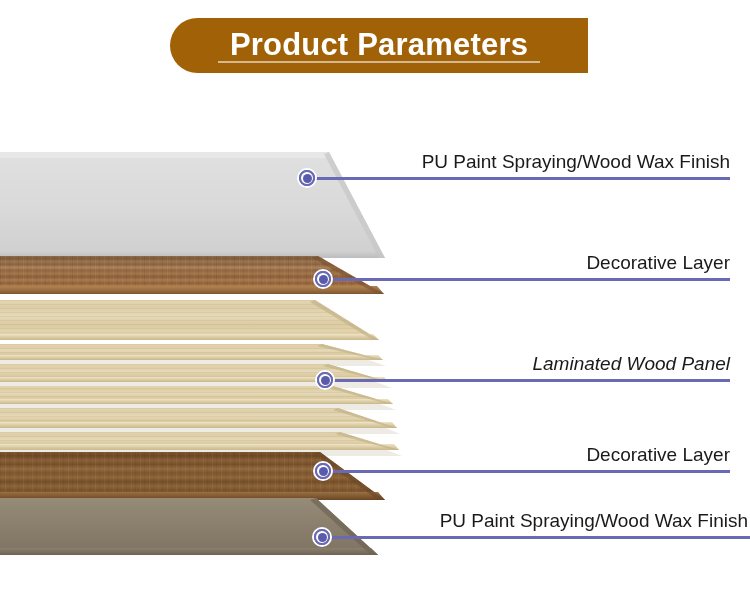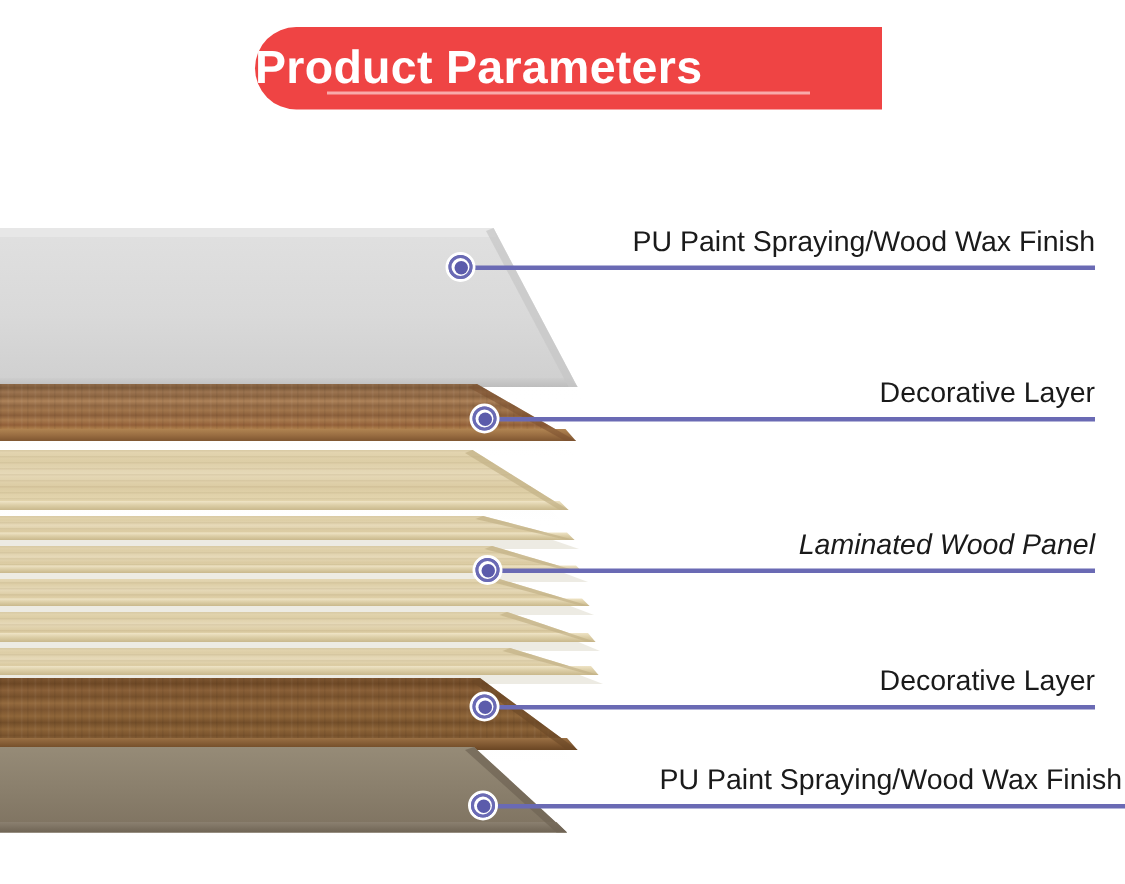--- a/index.html
+++ b/index.html
@@ -22,26 +22,26 @@
     overflow: hidden;
   }
 
   
   #title-banner {
     position: absolute;
     left: 170px;
     top: 18px;
     width: 418px;
     height: 55px;
-    background: #ef4444;
+    background: #a16207;
     border-top-left-radius: 28px;
     border-bottom-left-radius: 28px;
     display: flex;
     align-items: center;
-    justify-content: flex-start;
+    justify-content: center;
   }
   #title-text {
     color: #ffffff;
     font-size: 31px;
     font-weight: bold;
     letter-spacing: 0.2px;
     line-height: 1;
     padding-bottom: 3px;
     position: relative;
     z-index: 2;

